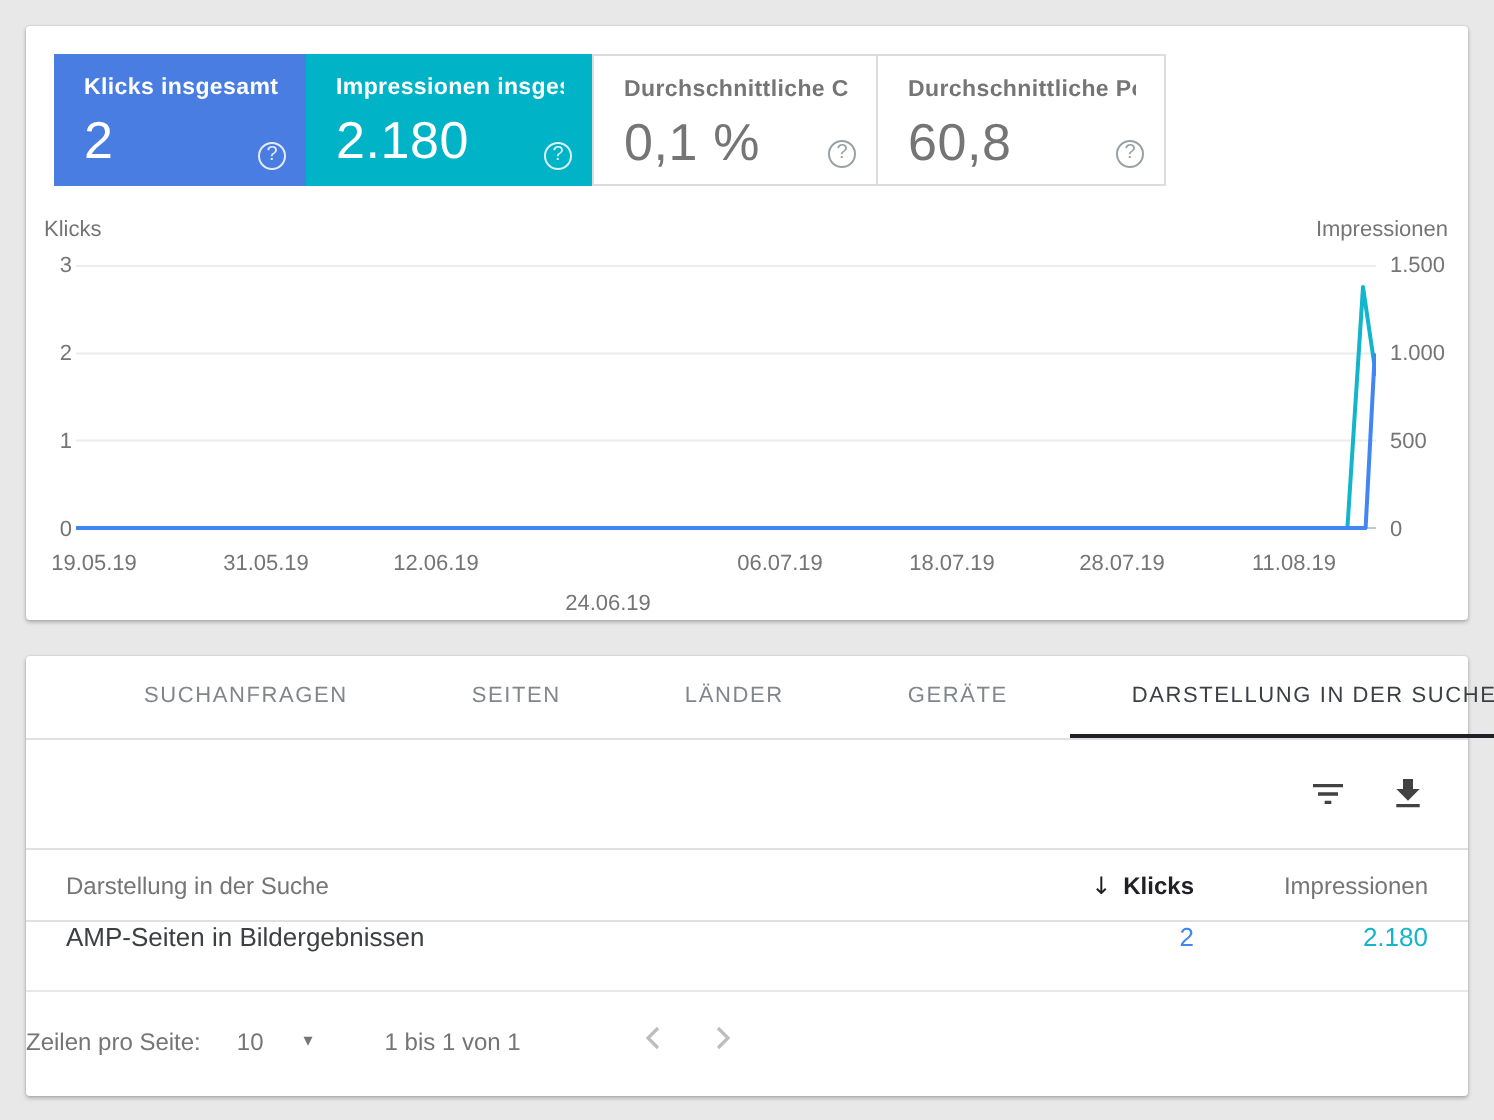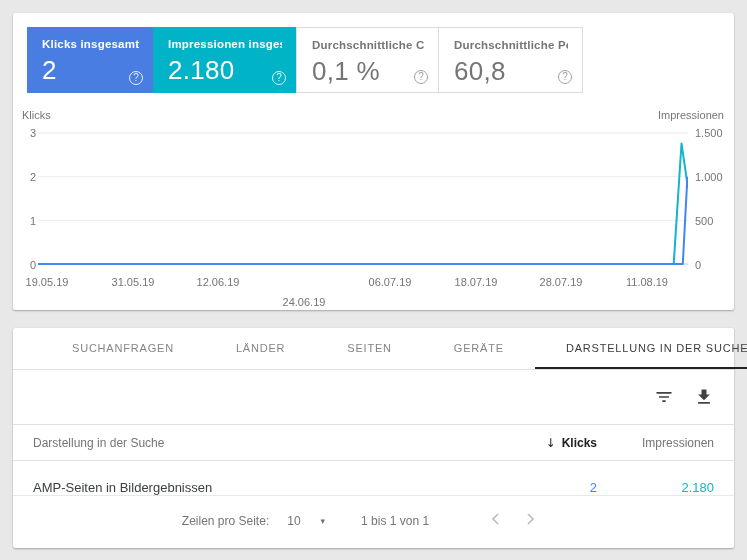--- a/index.html
+++ b/index.html
@@ -61,30 +61,30 @@
   .tab.active { color:#3c4043; border-bottom-color:#202124; }
 
   
   .toolbar { height:55px; display:flex; justify-content:flex-end; align-items:center; gap:16px;
              padding-right:18px; border-bottom:1px solid #e0e0e0; }
   .icon-btn { width:24px; height:24px; background:none; border:none; padding:2px; cursor:pointer; }
 
   
   .thead { height:36px; display:flex; align-items:center; padding:0 20px;
            border-bottom:1px solid #e0e0e0; font-size:12px; color:#757575; }
-  .trow  { height:35px; display:flex; align-items:flex-end; padding:0 20px;
+  .trow  { height:35px; display:flex; align-items:flex-start; padding:0 20px;
            border-bottom:1px solid #e8e8e8; font-size:13px; color:#3c4043; }
   .col-dim { flex:1; text-align:left; }
   .col-klicks { width:110px; text-align:right; }
   .col-impr { width:117px; text-align:right; }
   .thead .col-klicks { color:#202124; font-weight:700; }
   .sort-arrow { font-family:"DejaVu Sans",sans-serif; font-weight:400; margin-right:6px; color:#202124; }
 
   
-  .pager { height:49px; display:flex; align-items:center; justify-content:center;
+  .pager { height:49px; display:flex; align-items:center; justify-content:flex-start;
            font-size:12px; color:#757575; padding-right:16px; }
   .pager .rpp-label { margin-right:18px; }
   .rpp-select { display:flex; align-items:center; gap:20px; cursor:pointer; margin-right:36px; }
   .rpp-caret { font-size:9px; color:#757575; font-family:"DejaVu Sans",sans-serif; }
   .pager .range { margin-right:48px; }
   .page-btn { width:36px; height:36px; background:none; border:none; cursor:default; padding:8px 14px; }
 </style>
 </head>
 <body>
 
@@ -143,22 +143,22 @@
     <span class="xtick xt5">18.07.19</span>
     <span class="xtick xt6">28.07.19</span>
     <span class="xtick xt7">11.08.19</span>
   </div>
 </section>
 
 <section class="panel table-panel">
 
   <div class="tabs">
     <button class="tab">SUCHANFRAGEN</button>
+    <button class="tab">SEITEN</button>
     <button class="tab">LÄNDER</button>
-    <button class="tab">SEITEN</button>
     <button class="tab">GERÄTE</button>
     <button class="tab active">DARSTELLUNG IN DER SUCHE</button>
   </div>
 
   <div class="toolbar">
     <button class="icon-btn" title="">
       <span>
         <svg width="20" height="20" viewBox="0 0 24 24">
             <path fill="#424242" d="M10 18h4v-2h-4v2zM3 6v2h18V6H3zm3 7h12v-2H6v2z"></path>
           </svg>

